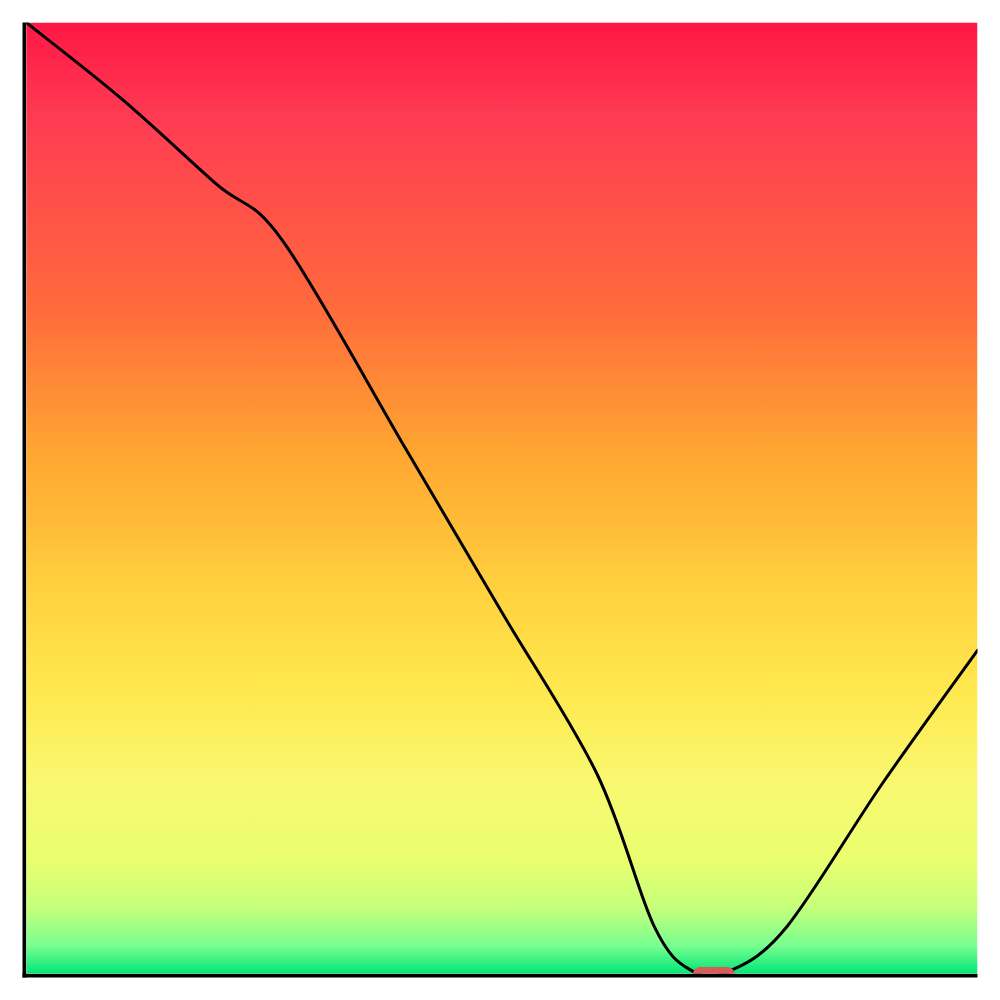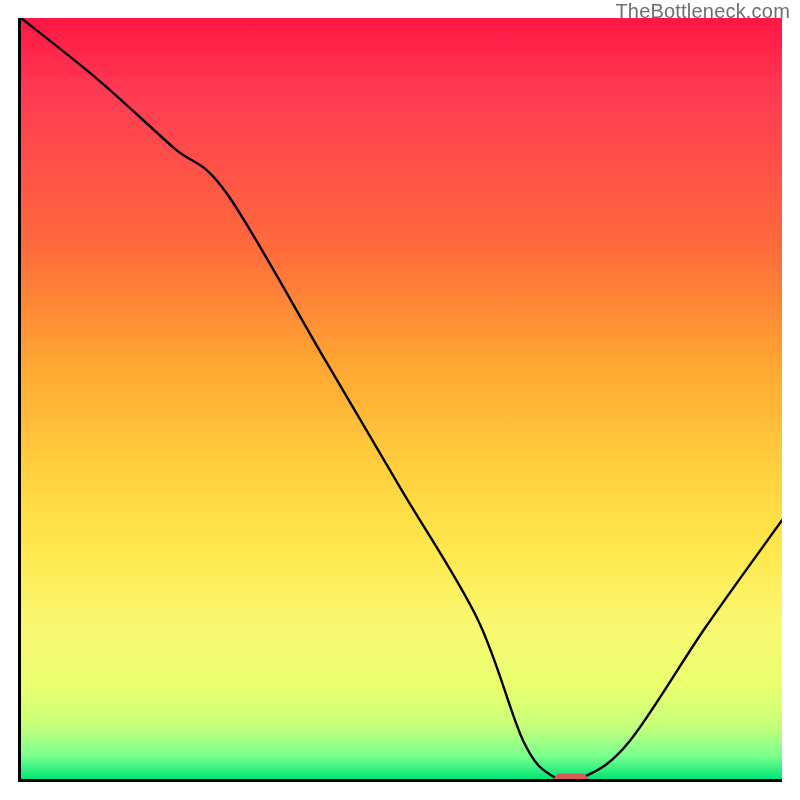--- a/index.html
+++ b/index.html
@@ -73,21 +73,20 @@
     font-weight: 500;
     letter-spacing: 0.2px;
     user-select: none;
   }
 </style>
 </head>
 <body>
 
 <div class="chart-wrap">
 
-  <div class="watermark">TheBottleneck.com</div>
 
   <div class="plot-area">
     <div class="gradient"></div>
 
     <svg class="curve" viewBox="0 0 764 764" preserveAspectRatio="none">
       <path d="M 0.00 0.00 C 12.73 10.19, 50.93 39.47, 76.40 61.12 C 101.87 82.77, 131.15 110.78, 152.80 129.88 C 174.45 148.98, 180.81 140.07, 206.28 175.72 C 231.75 211.37, 276.31 294.14, 305.60 343.80 C 334.89 393.46, 356.53 430.39, 382.00 473.68 C 407.47 516.97, 438.03 561.54, 458.40 603.56 C 478.77 645.58, 491.51 699.44, 504.24 725.80 C 516.97 752.16, 524.61 755.72, 534.80 761.71 C 544.99 767.69, 552.63 767.69, 565.36 761.71 C 578.09 755.72, 590.83 750.88, 611.20 725.80 C 631.57 700.72, 662.13 648.13, 687.60 611.20 C 713.07 574.27, 751.27 522.07, 764.00 504.24" id="curve-path" fill="none" stroke="#000000" stroke-width="2.4" stroke-linecap="round" stroke-linejoin="round"></path>
     </svg>
 
     <div class="marker" id="marker" style="left: 550.08px; top: 761.708px;"></div>
   </div>

